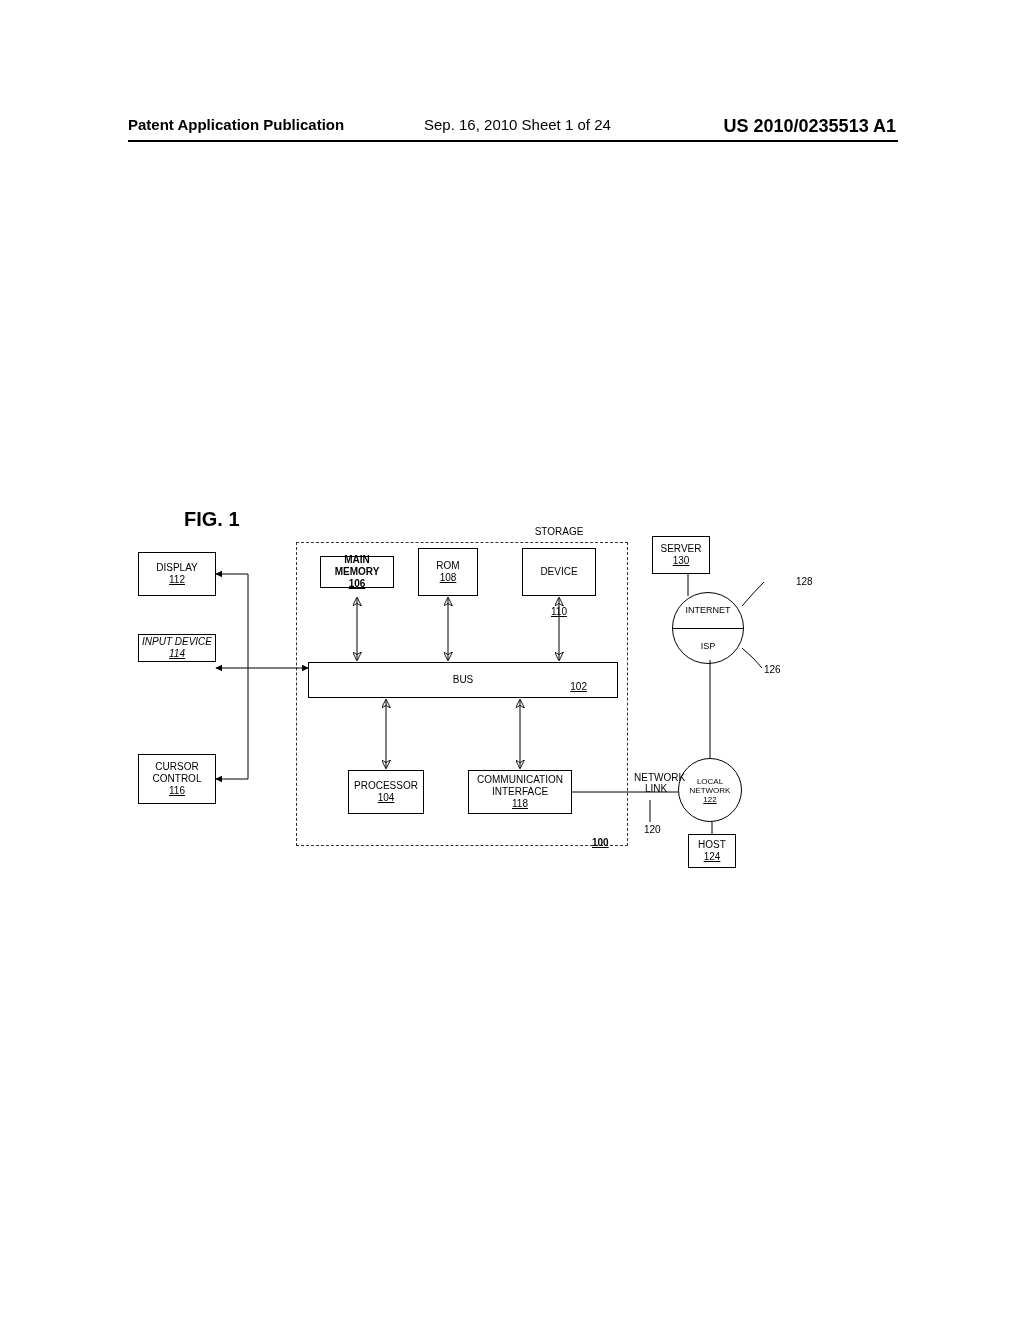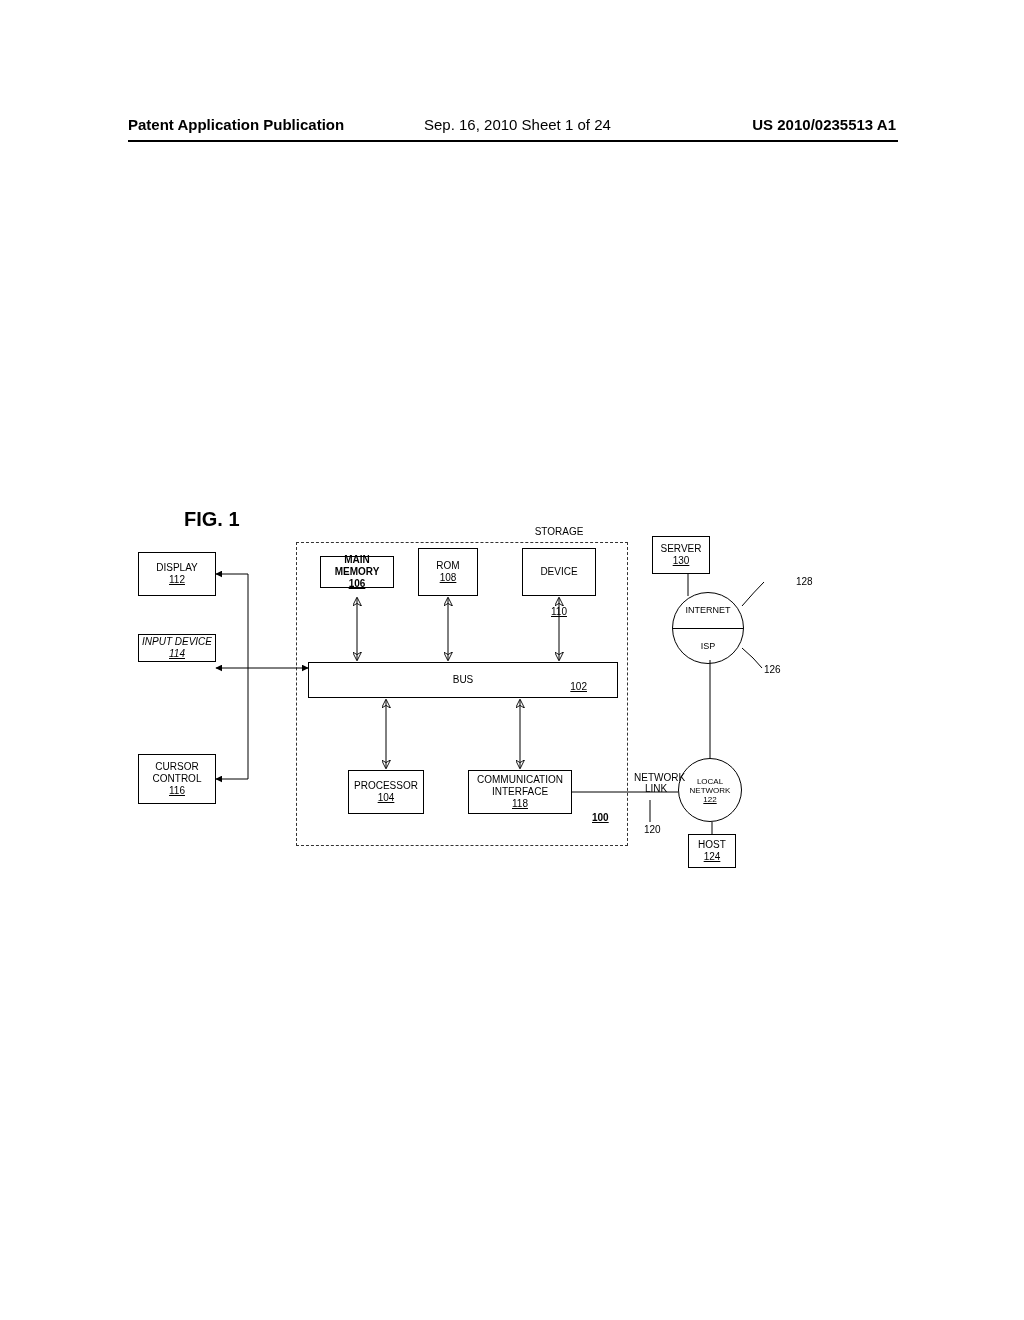--- a/index.html
+++ b/index.html
@@ -43,21 +43,21 @@
   .hdr-mid {
     position: absolute;
     left: 424px;
     top: 2px;
     font-size: 15px;
   }
   .hdr-right {
     position: absolute;
     right: 128px;
     top: 2px;
-    font-size: 15px;
+    font-size: 18px;
     font-weight: bold;
   }
   .fig-title {
     position: absolute;
     top: 472px;
     left: 184px;
     font-size: 20px;
     font-weight: bold;
   }
   .stage {
@@ -181,21 +181,21 @@
       <span>PROCESSOR</span>
       <span class="ref">104</span>
     </div>
 
     <div class="box" style="left:340px; top:234px; width:104px; height:44px;">
       <span>COMMUNICATION</span>
       <span>INTERFACE</span>
       <span class="ref">118</span>
     </div>
 
-    <span class="lbl" style="left:464px; top:276px; text-decoration:underline; font-weight:bold;">100</span>
+    <span class="lbl" style="left:464px; top:301px; text-decoration:underline; font-weight:bold;">100</span>
 
     <div class="box" style="left:524px; top:0px; width:58px; height:38px;">
       <span>SERVER</span>
       <span class="ref">130</span>
     </div>
 
     <div class="circle" style="left:544px; top:56px; width:72px; height:72px;">
       <div class="half">INTERNET</div>
       <div class="divider"></div>
       <div class="half">ISP</div>

